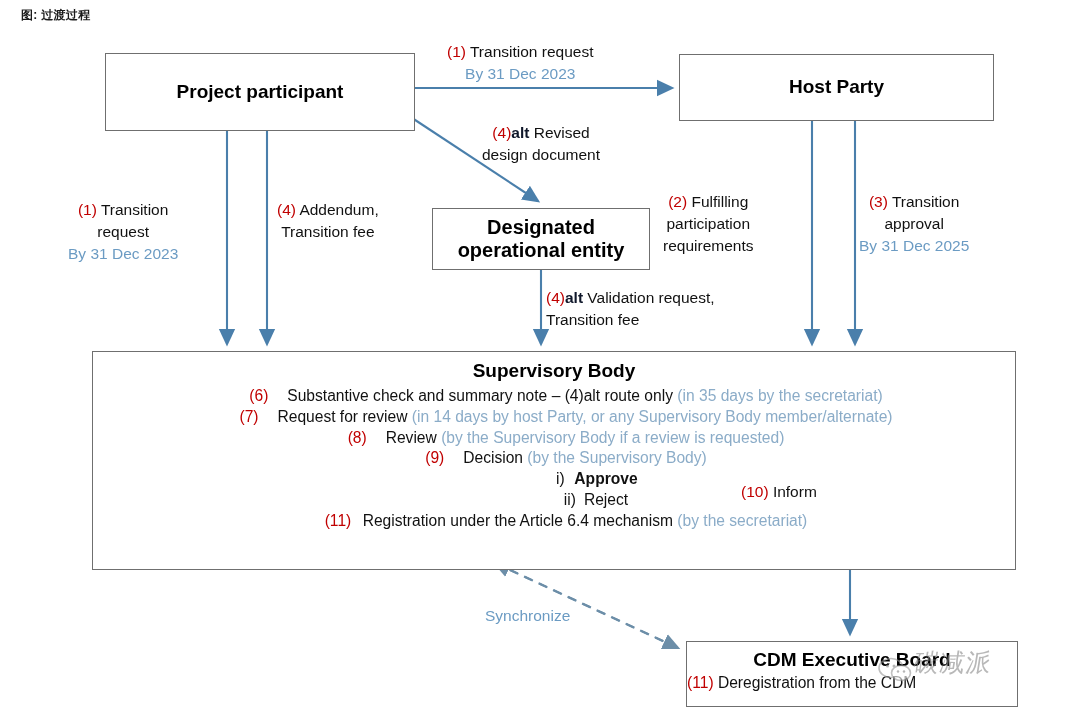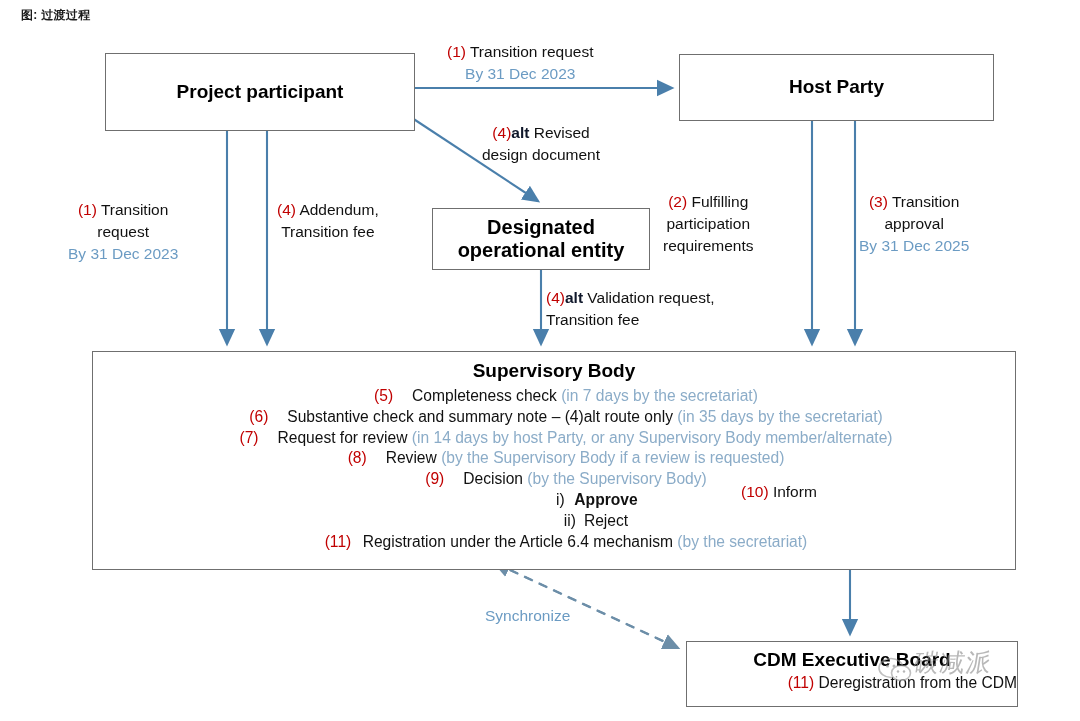--- a/index.html
+++ b/index.html
@@ -46,21 +46,21 @@
   .sb-list{margin:4px 0 0 0;padding:0;list-style:none;}
   .sb-list li{font-size:15.6px;line-height:1.335;color:#111;white-space:nowrap;padding-left:24px;}
   .sb-list li .n{display:inline-block;width:38px;color:#c00000;text-align:left;}
   .sb-list li.sub{padding-left:76px;}
   .sb-list li.sub .rn{display:inline-block;width:28px;color:#111;}
   .sb-list li .note{color:#8bacc8;}
   .sb-list li b{font-weight:bold;}
 
   
   #cdm-title{font-weight:bold;font-size:19px;text-align:center;margin-top:7px;color:#000;}
-  #cdm-sub{font-size:15.6px;text-align:right;margin-top:3px;color:#111;}
+  #cdm-sub{font-size:15.6px;text-align:left;margin-top:3px;color:#111;}
 
   
   #watermark{position:absolute;left:878px;top:639px;width:150px;height:62px;opacity:.62;}
   #wm-logo{position:absolute;left:0;top:16px;width:34px;height:28px;}
   #wm-text{position:absolute;left:36px;top:7px;font-size:25px;color:#8d8d8d;
            font-family:"DejaVu Sans",sans-serif;transform:skewX(-9deg);letter-spacing:1px;}
 </style>
 </head>
 <body>
 
@@ -113,21 +113,20 @@
   <div class="node" id="node-doe">
     <div class="title">
       <span>Designated</span><br>
       <span>operational entity</span>
     </div>
   </div>
 
   <div class="node" id="node-sb">
     <div id="sb-title">Supervisory Body</div>
     <ul class="sb-list" id="sb-list">
-        <li><span class="n">(5)</span><b style="font-weight: normal;">Completeness check </b><span class="note">(in 7 days by the secretariat)</span></li>
         <li><span class="n">(6)</span><b style="font-weight: normal;">Substantive check and summary note – (4)alt route only </b><span class="note">(in 35 days by the secretariat)</span></li>
         <li><span class="n">(7)</span><b style="font-weight: normal;">Request for review </b><span class="note">(in 14 days by host Party, or any Supervisory Body member/alternate)</span></li>
         <li><span class="n">(8)</span><b style="font-weight: normal;">Review </b><span class="note">(by the Supervisory Body if a review is requested)</span></li>
         <li><span class="n">(9)</span><b style="font-weight: normal;">Decision </b><span class="note">(by the Supervisory Body)</span></li>
         <li class="sub"><span class="rn">i)</span><b style="font-weight: bold;">Approve</b></li>
         <li class="sub"><span class="rn">ii)</span><b style="font-weight: normal;">Reject</b></li>
         <li><span class="n">(11)</span><b style="font-weight: normal;">Registration under the Article 6.4 mechanism </b><span class="note">(by the secretariat)</span></li>
       </ul>
   </div>
 

